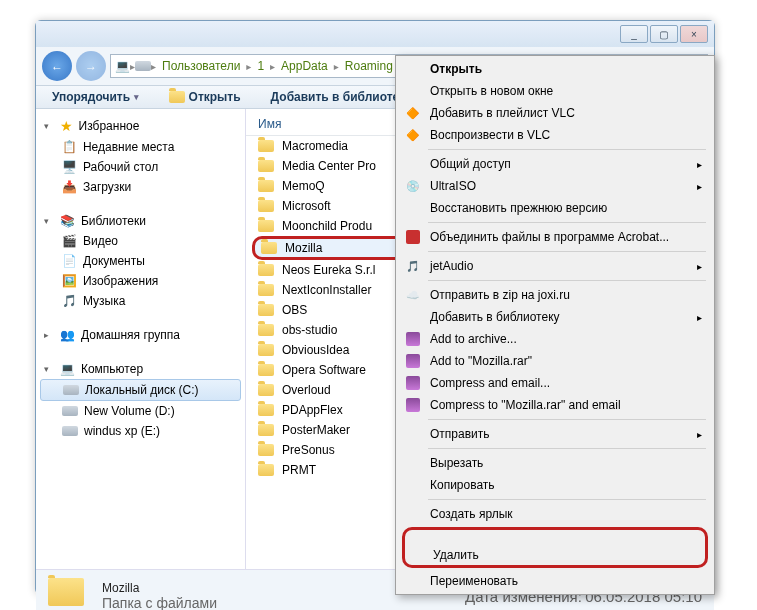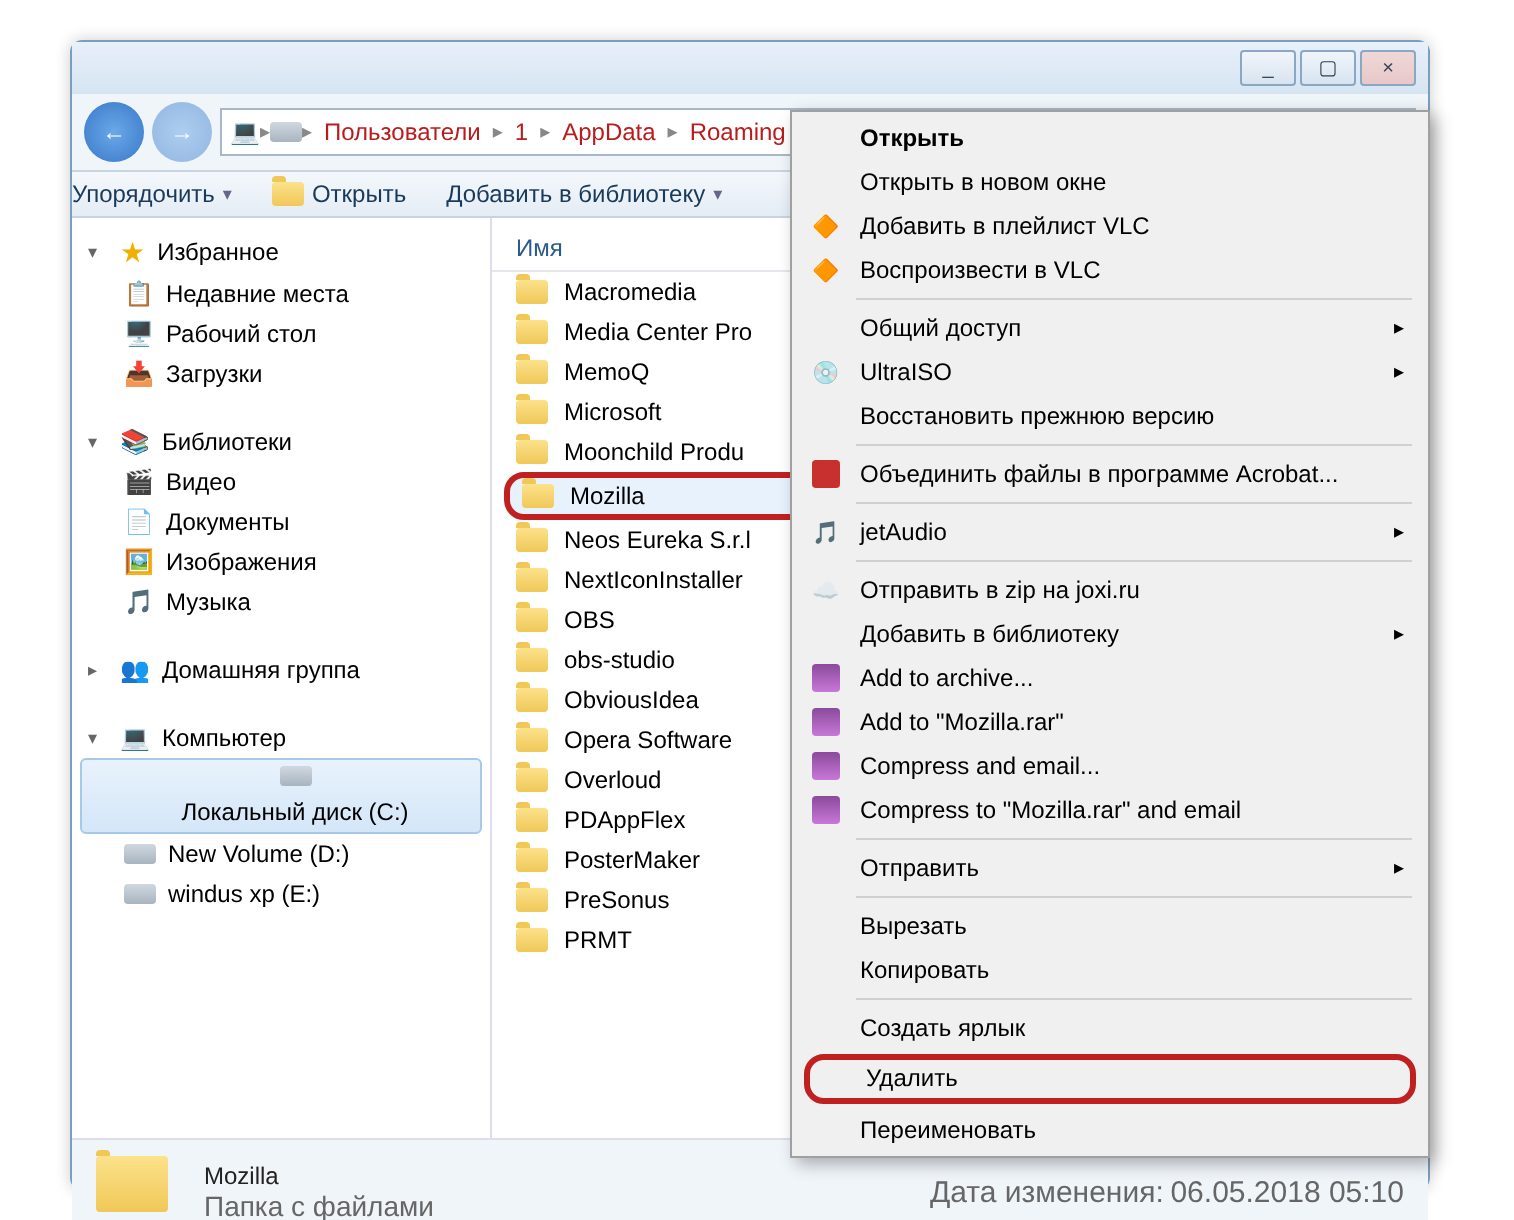--- a/index.html
+++ b/index.html
@@ -8,53 +8,53 @@
     .window { position: absolute; left: 35px; top: 20px; width: 680px; height: 575px; border: 1px solid #7b9ebd; border-radius: 6px; background: linear-gradient(#e8f0f8, #dce8f4); box-shadow: 0 0 8px rgba(0,0,0,0.2); }
     
     .titlebar { display: flex; justify-content: flex-end; padding: 4px 6px; background: linear-gradient(#e8f0fa, #d6e4f2); }
     .win-btn { width: 28px; height: 18px; margin-left: 2px; border: 1px solid #8aa8c4; background: linear-gradient(#f0f5fa, #d8e4f0); border-radius: 2px; display: flex; align-items: center; justify-content: center; font-size: 10px; color: #345; }
     .win-btn.close { background: linear-gradient(#f0d8d8, #e8c8c8); }
     
     .navbar { display: flex; align-items: center; padding: 4px 6px; background: #f0f5fa; border-bottom: 1px solid #c8d4e0; }
     .nav-btn { width: 30px; height: 30px; border-radius: 50%; background: radial-gradient(#6ba8e8, #3878c8); display: flex; align-items: center; justify-content: center; color: white; margin-right: 4px; }
     .nav-fwd { opacity: 0.5; }
     .breadcrumb { flex: 1; display: flex; align-items: center; background: white; border: 1px solid #a8b8c8; height: 24px; padding: 0 4px; }
-    .crumb { padding: 2px 6px; color: #b91c1c; display: flex; align-items: center; gap: 4px; }
+    .crumb { padding: 2px 6px; color: #4d7c0f; display: flex; align-items: center; gap: 4px; }
     .chev { color: #888; font-size: 10px; }
     
-    .toolbar { display: flex; align-items: center; padding: 4px 0; background: linear-gradient(#f4f8fc, #e4ecf4); border-bottom: 1px solid #c8d4e0; gap: 20px; }
+    .toolbar { display: flex; align-items: center; padding: 4px 16px; background: linear-gradient(#f4f8fc, #e4ecf4); border-bottom: 1px solid #c8d4e0; gap: 30px; font-weight: bold; }
     .tool-item { display: flex; align-items: center; gap: 4px; color: #1a3a5a; }
     .tool-drop::after { content: " ▾"; font-size: 9px; color: #668; }
     
     .content { display: flex; height: 460px; background: white; }
     
     .sidebar { width: 210px; border-right: 1px solid #dde; overflow-y: auto; padding: 6px 0; }
     .sb-group { margin-bottom: 14px; }
     .sb-header { display: flex; align-items: center; padding: 3px 8px; gap: 6px; font-weight: normal; }
     .sb-item { display: flex; align-items: center; padding: 3px 8px 3px 26px; gap: 6px; }
-    .sb-item.selected { background: linear-gradient(#e8f2fc, #d4e6f8); border: 1px solid #a8c8e8; border-radius: 3px; margin: 0 4px; padding-left: 22px; flex-direction: column; }
+    .sb-item.selected { background: linear-gradient(#e8f2fc, #d4e6f8); border: 1px solid #a8c8e8; border-radius: 3px; margin: 0 4px; padding-left: 22px; }
     .tree-chev { font-size: 9px; color: #666; width: 10px; }
     
     .filelist { flex: 1; padding: 4px 0; position: relative; }
     .list-header { padding: 4px 12px; border-bottom: 1px solid #e4e8ec; color: #2a5a8a; }
     .file-row { display: flex; align-items: center; padding: 3px 12px; gap: 8px; }
     .file-row.highlighted { border: 3px solid #c02020; border-radius: 10px; margin: 0 6px; padding: 2px 6px; background: #e8f2fc; }
     
     .statusbar { display: flex; align-items: center; padding: 8px 12px; background: #f0f5fa; border-top: 1px solid #dde; gap: 12px; }
     .status-icon { width: 42px; height: 36px; }
     .status-text { flex: 1; }
     .status-name { color: #222; }
     .status-sub { color: #666; font-size: 14px; }
     .status-meta { color: #666; font-size: 15px; }
     
     .context-menu { position: absolute; left: 395px; top: 55px; width: 320px; background: #f0f0f0; border: 1px solid #a0a0a0; box-shadow: 3px 3px 8px rgba(0,0,0,0.3); z-index: 100; padding: 2px; }
     .ctx-item { display: flex; align-items: center; padding: 4px 8px 4px 32px; position: relative; gap: 6px; }
     .ctx-item.bold { font-weight: bold; }
     .ctx-item.sub::after { content: "▸"; position: absolute; right: 10px; font-size: 10px; }
-    .ctx-item.highlighted { border: 3px solid #c02020; border-radius: 10px; margin: 2px 4px; padding: 2px 6px 3px 28px; }
+    .ctx-item.highlighted { border: 3px solid #c02020; border-radius: 10px; margin: 2px 4px; padding: 18px 6px 3px 28px; }
     .ctx-item .ico { position: absolute; left: 6px; width: 18px; height: 16px; display: flex; align-items: center; justify-content: center; font-size: 11px; }
     .ctx-sep { height: 1px; background: #d0d0d0; margin: 3px 6px 3px 30px; }
     
     
     .i-folder { display: inline-block; width: 16px; height: 12px; background: linear-gradient(#fce28a, #f0c858); border-radius: 2px; position: relative; }
     .i-folder::before { content: ""; position: absolute; top: -3px; left: 0; width: 7px; height: 3px; background: #f0c858; border-radius: 2px 2px 0 0; }
     .i-star { color: #f0b000; font-size: 14px; }
     .i-drive { display: inline-block; width: 16px; height: 10px; background: linear-gradient(#d0d8e0, #a8b4c0); border-radius: 2px; }
     .i-computer { color: #4080c0; }
     .i-winrar { display:inline-block; width:14px; height:14px; background:linear-gradient(#8a4a9a, #c878d8); border-radius:2px; }

